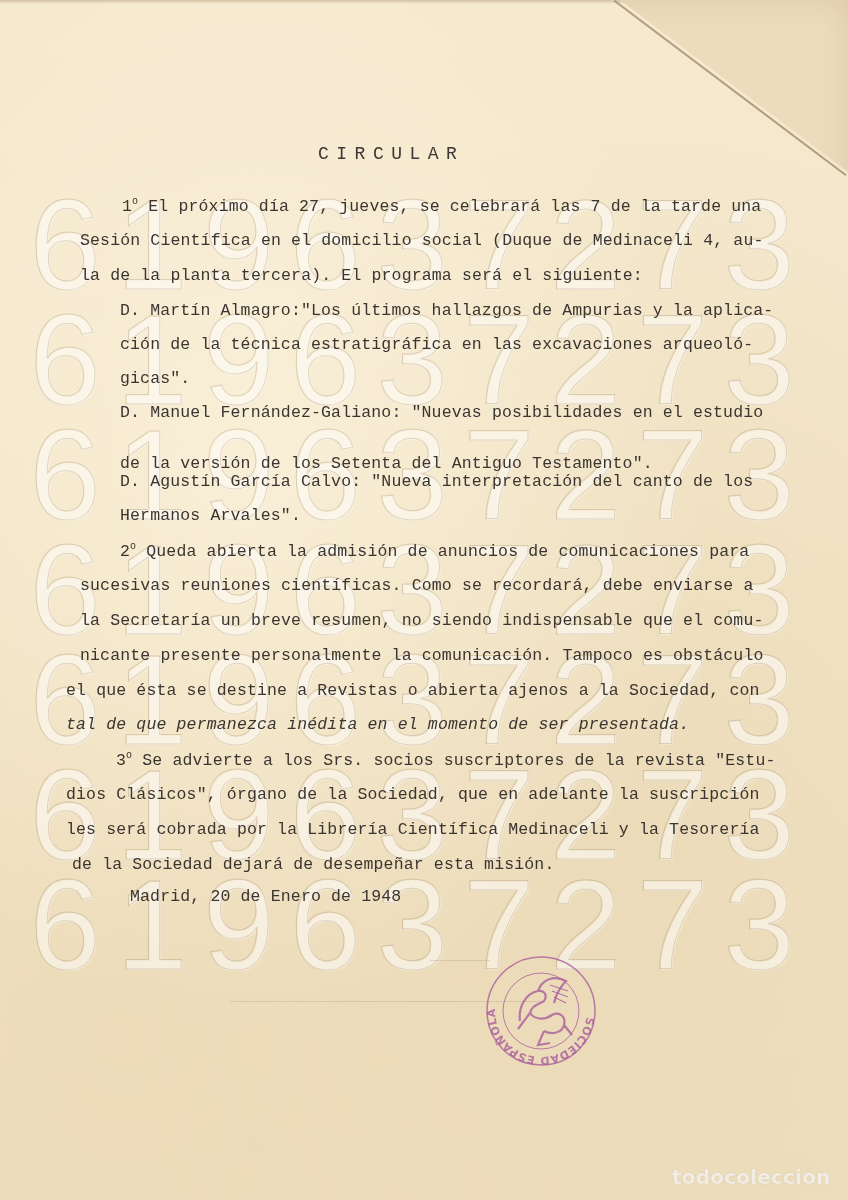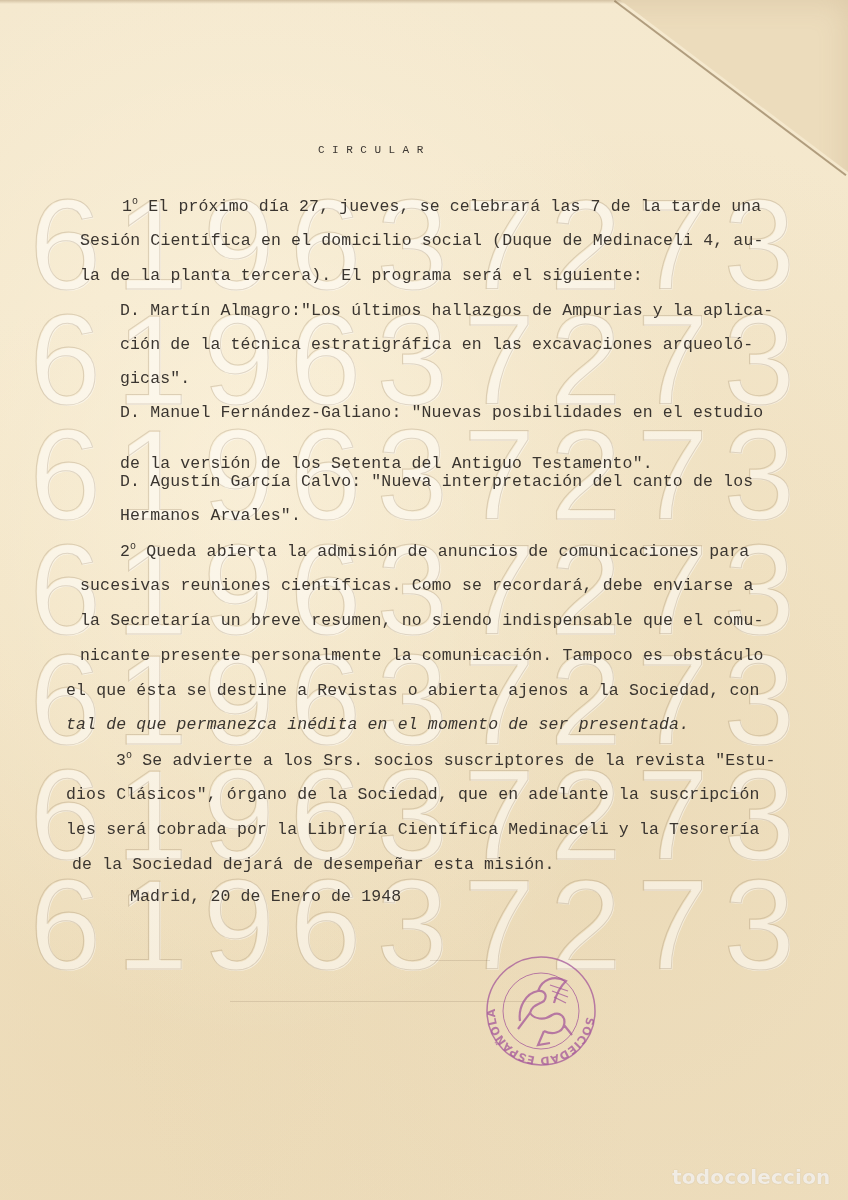--- a/index.html
+++ b/index.html
@@ -43,21 +43,21 @@
     }
     .wm-row span { display: inline-block; width: 86px; text-align: center; }
     .text {
       position: absolute; left: 0; top: 0; width: 848px;
       font-family: "Liberation Mono", monospace; font-size: 16.5px;
       color: #3a3530; letter-spacing: 0.15px;
     }
     .line { position: absolute; white-space: pre; }
     .title {
       position: absolute; left: 318px; top: 144px;
-      font-family: "Liberation Mono", monospace; font-size: 11px;
+      font-family: "Liberation Mono", monospace; font-size: 18px;
       letter-spacing: 7.5px; color: #3c3732;
     }
     sup { font-size: 10px; vertical-align: 7px; }
     .stamp {
       position: absolute; left: 480px; top: 955px; width: 122px; height: 112px;
     }
     .bleed {
       position: absolute; height: 1px; background: rgba(120,100,80,0.18);
     }
     .brand {

